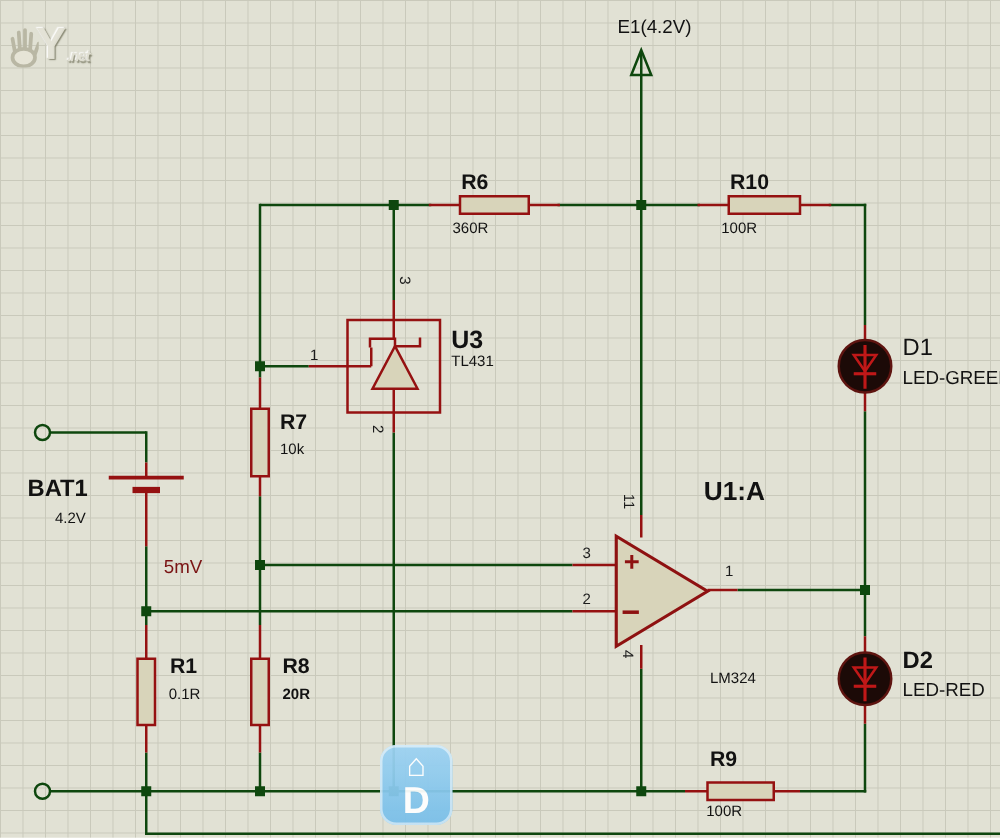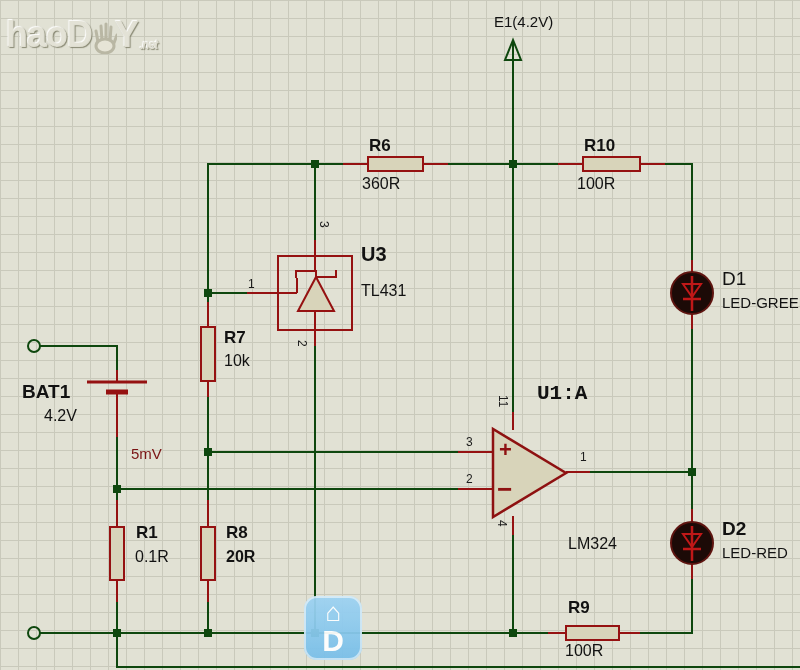--- a/index.html
+++ b/index.html
@@ -13,21 +13,21 @@
     font-family:"Liberation Sans", sans-serif;
   }
   svg.canvas{position:absolute; left:0; top:0;}
   .gw{stroke:#0e470e; stroke-width:2; fill:none;}
   .rw{stroke:#951111; stroke-width:2; fill:none;}
   .body{fill:#d8d4ba; stroke:#951111; stroke-width:2;}
   .jd{fill:#0e470e;}
   .lbl{position:absolute; color:#121212; white-space:nowrap; line-height:1.05;}
   .ref{font-weight:bold; font-size:17px;}
   .bigref{font-weight:bold; font-size:20px;}
-  .val{font-size:16px;}
+  .val{font-size:12px;}
   .val15{font-size:15px;}
   .pin{font-size:12px; color:#1c1c1c;}
   .rot{transform:rotate(90deg); transform-origin:top left;}
   .opsign{position:absolute; color:#8e1111; font-weight:bold;}
   .sense{font-size:15px; color:#7a1414;}
   .wm-top{
     position:absolute; left:6px; top:14px; display:flex; align-items:flex-end;
     color:rgba(226,224,212,0.95); font-weight:bold; letter-spacing:-1px;
     text-shadow:-1px -1px 1px rgba(255,255,255,0.95), 1px 1px 1px rgba(130,130,108,0.9), 0 0 1px rgba(120,120,100,0.7);
   }
@@ -188,61 +188,60 @@
   </svg>
 
   <div class="lbl val15" style="left:494px; top:14px;">E1(4.2V)</div>
 
   <div class="lbl ref" style="left:369px; top:137px;">R6</div>
   <div class="lbl val" style="left:362px; top:176px;">360R</div>
 
   <div class="lbl ref" style="left:584px; top:137px;">R10</div>
   <div class="lbl val" style="left:577px; top:176px;">100R</div>
 
-  <div class="lbl bigref" style="left:361px; top:244px;">U3</div>
+  <div class="lbl bigref" style="left:361px; top:262px;">U3</div>
   <div class="lbl val" style="left:361px; top:283px;">TL431</div>
   <div class="lbl pin" style="left:248px; top:278px;">1</div>
   <div class="lbl pin rot" style="left:330px; top:221px;">3</div>
   <div class="lbl pin rot" style="left:308px; top:340px;">2</div>
 
   <div class="lbl ref" style="left:224px; top:329px;">R7</div>
   <div class="lbl val" style="left:224px; top:353px;">10k</div>
 
   <div class="lbl" style="left:22px; top:382px; font-weight:bold; font-size:19px;">BAT1</div>
   <div class="lbl val" style="left:44px; top:408px;">4.2V</div>
 
   <div class="lbl sense" style="left:131px; top:446px;">5mV</div>
 
   <div class="lbl ref" style="left:136px; top:524px;">R1</div>
   <div class="lbl val" style="left:135px; top:549px;">0.1R</div>
 
   <div class="lbl ref" style="left:226px; top:524px;">R8</div>
   <div class="lbl val" style="left:226px; top:549px;font-weight:bold;">20R</div>
 
-  <div class="lbl" style="left:537px; top:383px; font-weight:bold; font-size:21px;font-family:Liberation Mono, monospace;">U1:A</div>
+  <div class="lbl" style="left:563px; top:383px; font-weight:bold; font-size:21px;">U1:A</div>
   <div class="lbl val" style="left:568px; top:536px;">LM324</div>
   <div class="lbl pin" style="left:466px; top:436px;">3</div>
   <div class="lbl pin" style="left:466px; top:473px;">2</div>
   <div class="lbl pin" style="left:580px; top:451px;">1</div>
   <div class="lbl pin rot" style="left:509px; top:395px;">11</div>
   <div class="lbl pin rot" style="left:508px; top:520px;">4</div>
   <div class="opsign" style="left:499px; top:437px; font-size:22px;">+</div>
   <div class="opsign" style="left:497px; top:474px; font-size:26px;">−</div>
 
   <div class="lbl" style="left:722px; top:269px; font-weight:normal; font-size:19px;">D1</div>
   <div class="lbl val15" style="left:722px; top:295px;">LED-GREEN</div>
 
   <div class="lbl" style="left:722px; top:519px; font-weight:bold; font-size:19px;">D2</div>
   <div class="lbl val15" style="left:722px; top:545px;text-align:center;">LED-RED</div>
 
   <div class="lbl ref" style="left:568px; top:599px;">R9</div>
   <div class="lbl val" style="left:565px; top:643px;">100R</div>
 
   <div class="wm-top">
-    <span class="big">haoD</span>
     <svg width="26" height="34" viewBox="0 0 26 34" style="margin:0 -2px 2px -1px;">
       <g stroke="#b9b7a4" stroke-width="3" stroke-linecap="round" fill="#e6e4d6">
         <line x1="7" y1="22" x2="5" y2="11"></line>
         <line x1="11" y1="21" x2="10" y2="6"></line>
         <line x1="15" y1="21" x2="15" y2="4"></line>
         <line x1="19" y1="21" x2="20" y2="7"></line>
         <line x1="23" y1="23" x2="26" y2="15"></line>
         <ellipse cx="14" cy="26" rx="9" ry="7"></ellipse>
       </g>
     </svg>

